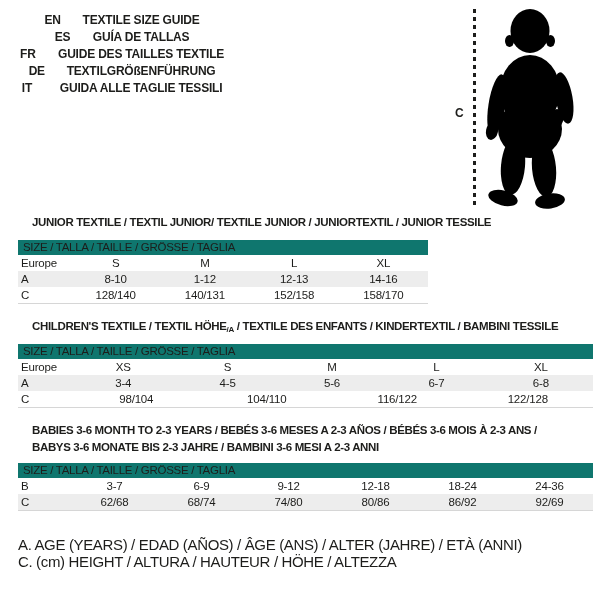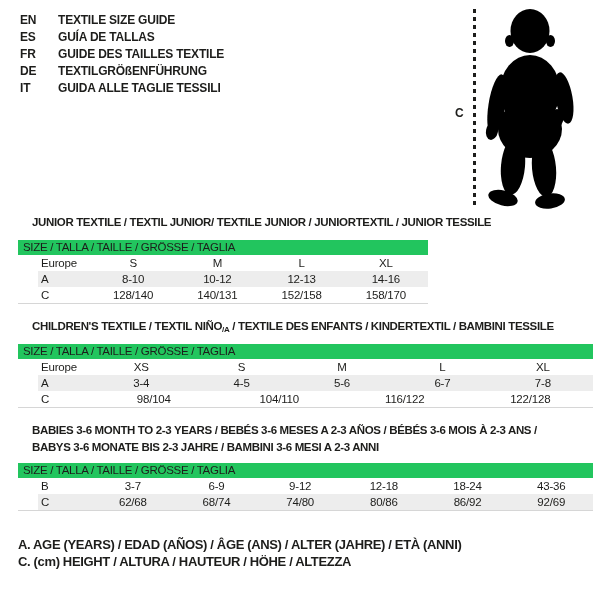--- a/index.html
+++ b/index.html
@@ -3,48 +3,48 @@
 <meta charset="utf-8">
 <style>
   html,body{margin:0;padding:0;background:#fff;}
   .canvas{
     position:relative;width:600px;height:600px;background:#ffffff;
     font-family:"Liberation Sans",sans-serif;color:#1d1d1b;overflow:hidden;
     letter-spacing:-0.2px;
   }
   
   .lang-block{position:absolute;left:20px;top:12px;}
-  .lang-row{display:flex;line-height:17px;font-size:12px;font-weight:bold;}
+  .lang-row{display:flex;line-height:17px;font-size:12px;font-weight:bold;justify-content:center;}
   .lang-code{width:38px;}
   .lang-label{white-space:nowrap;}
   
   .dash-line{
     position:absolute;left:473px;top:9px;width:3px;height:198px;
     background:repeating-linear-gradient(to bottom,#1d1d1b 0 4px,transparent 4px 8px);
   }
   .fig-label{position:absolute;left:455px;top:106px;font-size:12px;font-weight:bold;}
   .baby-svg{position:absolute;left:480px;top:5px;}
   
   .sec-title{
     position:absolute;left:32px;font-size:11.5px;font-weight:bold;
     letter-spacing:-0.35px;white-space:nowrap;line-height:15px;
   }
   .sub{font-size:8px;vertical-align:-2px;letter-spacing:-0.3px;}
   .table{position:absolute;left:18px;border-bottom:1px solid #d6d6d6;}
   .size-bar{
-    height:15px;line-height:15px;background:#22c55e;font-size:11.5px;
+    height:15px;line-height:15px;background:#0f766e;font-size:11.5px;
     padding-left:5px;letter-spacing:-0.3px;white-space:nowrap;
   }
-  .trow{display:flex;height:16px;line-height:16px;font-size:11.5px;margin-left:20px;}
+  .trow{display:flex;height:16px;line-height:16px;font-size:11.5px;}
   .trow.stripe{background:#ededed;}
   .tlabel{width:50px;padding-left:3px;}
   .tcell{flex:1;text-align:center;white-space:nowrap;}
   
   .footnotes{position:absolute;left:18px;top:536px;}
-  .footnote{font-size:13px;font-weight:bold;line-height:17px;letter-spacing:-0.35px;white-space:nowrap;}
+  .footnote{font-size:15px;font-weight:normal;line-height:17px;letter-spacing:-0.35px;white-space:nowrap;}
 </style>
 </head>
 <body>
 
 <div class="canvas">
 
   <div class="lang-block">
     <div class="lang-row">
       <span class="lang-code">EN</span>
       <span class="lang-label">TEXTILE SIZE GUIDE</span>
@@ -93,53 +93,53 @@
     <div class="trow">
       <span class="tlabel">Europe</span>
       <span class="tcell">S</span>
       <span class="tcell">M</span>
       <span class="tcell">L</span>
       <span class="tcell">XL</span>
     </div>
     <div class="trow stripe">
       <span class="tlabel">A</span>
       <span class="tcell">8-10</span>
-      <span class="tcell">10-12</span>
+      <span class="tcell">1-12</span>
       <span class="tcell">12-13</span>
       <span class="tcell">14-16</span>
     </div>
     <div class="trow">
       <span class="tlabel">C</span>
       <span class="tcell">128/140</span>
       <span class="tcell">140/131</span>
       <span class="tcell">152/158</span>
       <span class="tcell">158/170</span>
     </div>
   </div>
 
   <div class="sec-title" style="top:319px">
-    <span>CHILDREN'S TEXTILE / TEXTIL NIÑO</span><span class="sub">/A</span><span> / TEXTILE DES ENFANTS / KINDERTEXTIL / BAMBINI TESSILE</span>
+    <span>CHILDREN'S TEXTILE / TEXTIL HÖHE</span><span class="sub">/A</span><span> / TEXTILE DES ENFANTS / KINDERTEXTIL / BAMBINI TESSILE</span>
   </div>
   <div class="table" style="top:344px;width:575px">
     <div class="size-bar">SIZE / TALLA / TAILLE / GRÖSSE / TAGLIA</div>
     <div class="trow">
       <span class="tlabel">Europe</span>
       <span class="tcell">XS</span>
       <span class="tcell">S</span>
       <span class="tcell">M</span>
       <span class="tcell">L</span>
       <span class="tcell">XL</span>
     </div>
     <div class="trow stripe">
       <span class="tlabel">A</span>
       <span class="tcell">3-4</span>
       <span class="tcell">4-5</span>
       <span class="tcell">5-6</span>
       <span class="tcell">6-7</span>
-      <span class="tcell">7-8</span>
+      <span class="tcell">6-8</span>
     </div>
     <div class="trow">
       <span class="tlabel">C</span>
       <span class="tcell">98/104</span>
       <span class="tcell">104/110</span>
       <span class="tcell">116/122</span>
       <span class="tcell">122/128</span>
     </div>
   </div>
 
@@ -147,21 +147,21 @@
   <div class="sec-title" style="top:440px">BABYS 3-6 MONATE BIS 2-3 JAHRE / BAMBINI 3-6 MESI A 2-3 ANNI</div>
   <div class="table" style="top:463px;width:575px">
     <div class="size-bar">SIZE / TALLA / TAILLE / GRÖSSE / TAGLIA</div>
     <div class="trow">
       <span class="tlabel">B</span>
       <span class="tcell">3-7</span>
       <span class="tcell">6-9</span>
       <span class="tcell">9-12</span>
       <span class="tcell">12-18</span>
       <span class="tcell">18-24</span>
-      <span class="tcell">43-36</span>
+      <span class="tcell">24-36</span>
     </div>
     <div class="trow stripe">
       <span class="tlabel">C</span>
       <span class="tcell">62/68</span>
       <span class="tcell">68/74</span>
       <span class="tcell">74/80</span>
       <span class="tcell">80/86</span>
       <span class="tcell">86/92</span>
       <span class="tcell">92/69</span>
     </div>

